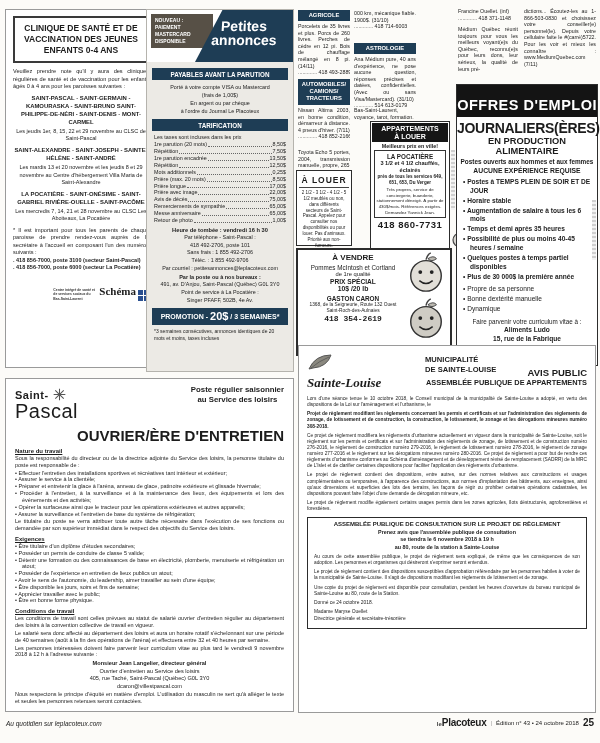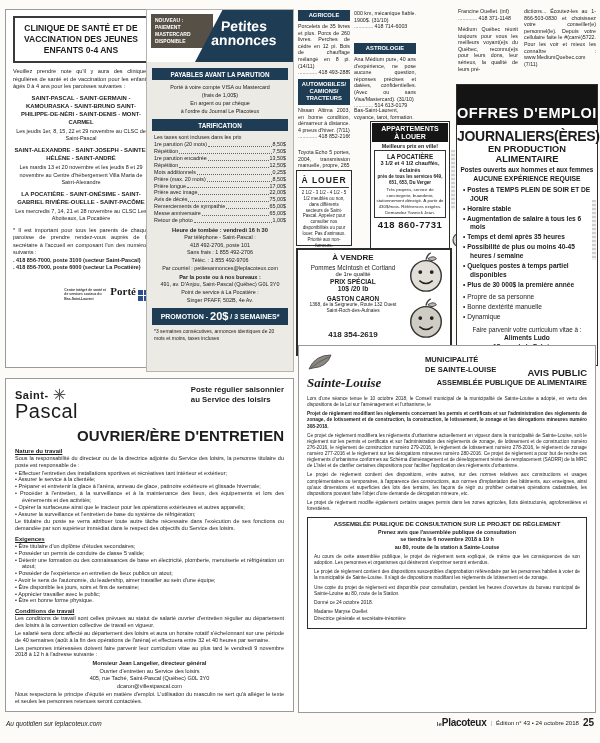--- a/index.html
+++ b/index.html
@@ -54,41 +54,41 @@
   .apt-phone{font-weight:bold;font-size:9.5px;letter-spacing:.5px;padding:1px 0;}
   .vendre{left:296px;top:248px;width:156px;height:108px;border:2px solid #2c2c2c;}
   .vendre-text{position:absolute;left:2px;top:3px;width:106px;text-align:center;}
   .v-hdr{font-weight:bold;font-size:8px;}
   .v-l1{font-size:6.3px;margin-top:2px;}
   .v-l2{font-size:5.8px;}
   .v-l3{font-weight:bold;font-size:6.6px;margin-top:1px;}
   .v-l4{font-weight:bold;font-size:6.8px;}
   .v-vendor{font-weight:bold;font-size:6.4px;margin-top:3px;}
   .v-addr{font-size:4.8px;line-height:1.3;}
-  .v-phone{font-weight:bold;font-size:8px;margin-top:16px;}
+  .v-phone{font-weight:bold;font-size:8px;margin-top:0;font-family:Liberation Mono, monospace;}
   .apples{position:absolute;right:2px;top:2px;width:44px;}
   
   .offres{left:456px;top:84px;width:142px;height:282px;border:1px solid #2c2c2c;}
-  .of-banner{background:#141414;color:#fff;font-weight:bold;font-size:14.5px;text-align:left;padding:20px 0 4px;letter-spacing:.5px;}
+  .of-banner{background:#141414;color:#fff;font-weight:bold;font-size:14.5px;text-align:right;padding:12px 0 4px;letter-spacing:.5px;}
   .of-title1{font-weight:bold;font-size:14px;text-align:center;margin-top:3px;letter-spacing:-.3px;}
   .of-title2{font-weight:bold;font-size:9.3px;text-align:center;}
   .of-sub{font-weight:bold;font-size:6.4px;text-align:center;margin-top:2px;}
   .of-sub2{font-weight:bold;font-size:6.8px;text-align:center;margin-top:2px;}
   .of-list{margin:4px 4px 0 6px;padding:0;list-style:none;}
   .of-list li{font-size:6.6px;line-height:1.3;padding-left:7px;text-indent:-7px;margin-top:1.5px;}
   .of-list li:before{content:"• ";}
   .of-bold li{font-weight:bold;}
   .of-cv{text-align:center;font-size:6.3px;margin-top:4px;line-height:1.35;}
   .of-cv .b{font-weight:bold;font-size:6.6px;}
   
   .stp{left:5px;top:378px;width:289px;height:334px;padding:6px 9px;}
   .stp-head{position:relative;height:40px;}
   .stp-logo1{font-weight:bold;font-size:11px;letter-spacing:.5px;}
   .stp-logo2{font-weight:normal;font-size:20px;line-height:.85;letter-spacing:.5px;}
-  .stp-poste{position:absolute;right:0;top:0;text-align:left;font-weight:bold;font-size:7.8px;line-height:1.3;}
+  .stp-poste{position:absolute;right:0;top:0;text-align:center;font-weight:bold;font-size:7.8px;line-height:1.3;}
   .stp-title{text-align:right;font-weight:bold;font-size:15px;margin:2px 0 3px;}
   .stp .h{font-weight:bold;font-size:6px;text-decoration:underline;margin:4px 0 1px;}
   .stp p{margin:1px 0;font-size:5.5px;line-height:1.24;text-align:justify;}
   .stp ul{margin:0;padding:0;list-style:none;}
   .stp li{font-size:5.5px;line-height:1.24;padding-left:7px;text-indent:-7px;text-align:justify;}
   .stp li:before{content:"•  ";}
   .stp-contact{text-align:center;font-size:5.6px;line-height:1.35;margin-top:2px;}
   .stp-contact .b{font-weight:bold;}
   
   .stl{left:298px;top:345px;width:298px;height:368px;padding:5px 8px;}
@@ -127,21 +127,21 @@
     <div class="dates">Les jeudis 1er, 8, 15, 22 et 29 novembre au CLSC de Saint-Pascal</div>
     <div class="parishes">SAINT-ALEXANDRE - SAINT-JOSEPH - SAINTE-HÉLÈNE - SAINT-ANDRÉ</div>
     <div class="dates">Les mardis 13 et 20 novembre et les jeudis 8 et 29 novembre au Centre d'hébergement Villa Maria de Saint-Alexandre</div>
     <div class="parishes">LA POCATIÈRE - SAINT-ONÉSIME - SAINT-GABRIEL RIVIÈRE-OUELLE - SAINT-PACÔME</div>
     <div class="dates">Les mercredis 7, 14, 21 et 28 novembre au CLSC Les Aboiteaux, La Pocatière</div>
     <p>* Il est important pour tous les parents de chaque paroisse de prendre rendez-vous auprès de la secrétaire à l'accueil en composant l'un des numéros suivants :</p>
     <div class="clinic-phone">. 418 856-7000, poste 3100 (secteur Saint-Pascal)</div>
     <div class="clinic-phone">. 418 856-7000, poste 6000 (secteur La Pocatière)</div>
     <div class="qc-logo">
       <div class="qc-org">Centre intégré de santé et de services sociaux du Bas-Saint-Laurent</div>
-      <div><span class="qc-brand">Porté</span><span class="qc-flag">
+      <div><span class="qc-brand">Schéma</span><span class="qc-flag">
             <i></i>
             <i></i>
             <i></i>
             <i></i>
           </span></div>
     </div>
   </section>
 
   <section class="sec petites">
     <div class="pa-header">
@@ -425,21 +425,21 @@
           <path d="M4 15 Q12 8 22 4" stroke="#555" stroke-width=".8" fill="none"></path>
         </svg>
         <div class="script">Sainte-Louise</div>
       </div>
       <div class="stl-muni">
         <div>MUNICIPALITÉ</div>
         <div>DE SAINTE-LOUISE</div>
       </div>
       <div class="stl-avis">
         <div class="a1">AVIS PUBLIC</div>
-        <div class="a2">ASSEMBLÉE PUBLIQUE DE ALIMENTAIRE</div>
+        <div class="a2">ASSEMBLÉE PUBLIQUE DE APPARTEMENTS</div>
       </div>
     </div>
     <p>Lors d'une séance tenue le 10 octobre 2018, le Conseil municipal de la municipalité de Sainte-Louise a adopté, en vertu des dispositions de la Loi sur l'aménagement et l'urbanisme, le</p>
     <p class="bold">Projet de règlement modifiant les règlements concernant les permis et certificats et sur l'administration des règlements de zonage, de lotissement et de construction, la construction, le lotissement, le zonage et les dérogations mineures numéro 308-2018.</p>
     <p>Ce projet de règlement modifiera les règlements d'urbanisme actuellement en vigueur dans la municipalité de Sainte-Louise, soit le règlement sur les permis et certificats et sur l'administration des règlements de zonage, de lotissement et de construction numéro 276-2016, le règlement de construction numéro 279-2016, le règlement de lotissement numéro 278-2016, le règlement de zonage numéro 277-2016 et le règlement sur les dérogations mineures numéro 280-2016. Ce projet de règlement a pour but de rendre ces règlements d'urbanisme conformes au Schéma d'aménagement et de développement révisé de remplacement (SADRR) de la MRC de L'Islet et de clarifier certaines dispositions pour faciliter l'application des règlements d'urbanisme.</p>
     <p>Le projet de règlement contient des dispositions, entre autres, sur des normes relatives aux constructions et usages complémentaires ou temporaires, à l'apparence des constructions, aux normes d'implantation des bâtiments, aux enseignes, ainsi qu'aux dimensions et superficies des lots des terrains, les façons de régir ou prohiber certaines opérations cadastrales, les dispositions pouvant faire l'objet d'une demande de dérogation mineure, etc.</p>
     <p>Le projet de règlement modifie également certains usages permis dans les zones agricoles, îlots déstructurés, agroforestières et forestières.</p>
     <div class="stl-box">
       <div class="stl-box-title">ASSEMBLÉE PUBLIQUE DE CONSULTATION SUR LE PROJET DE RÈGLEMENT</div>
       <div class="stl-notice">

